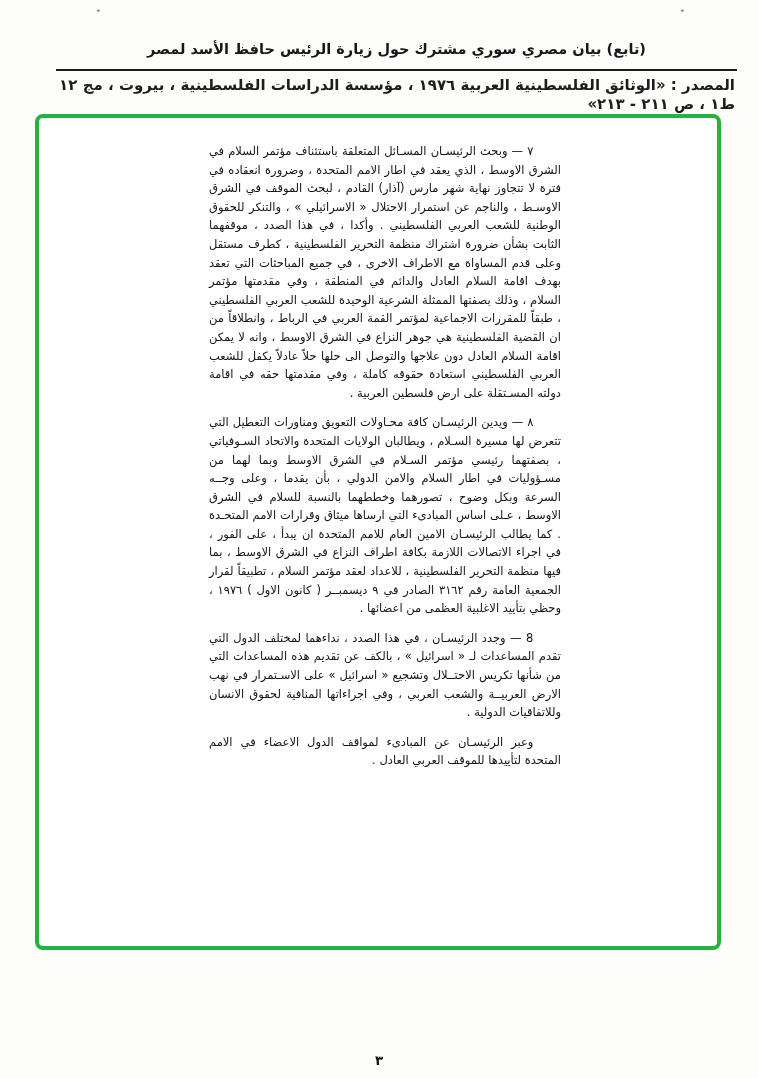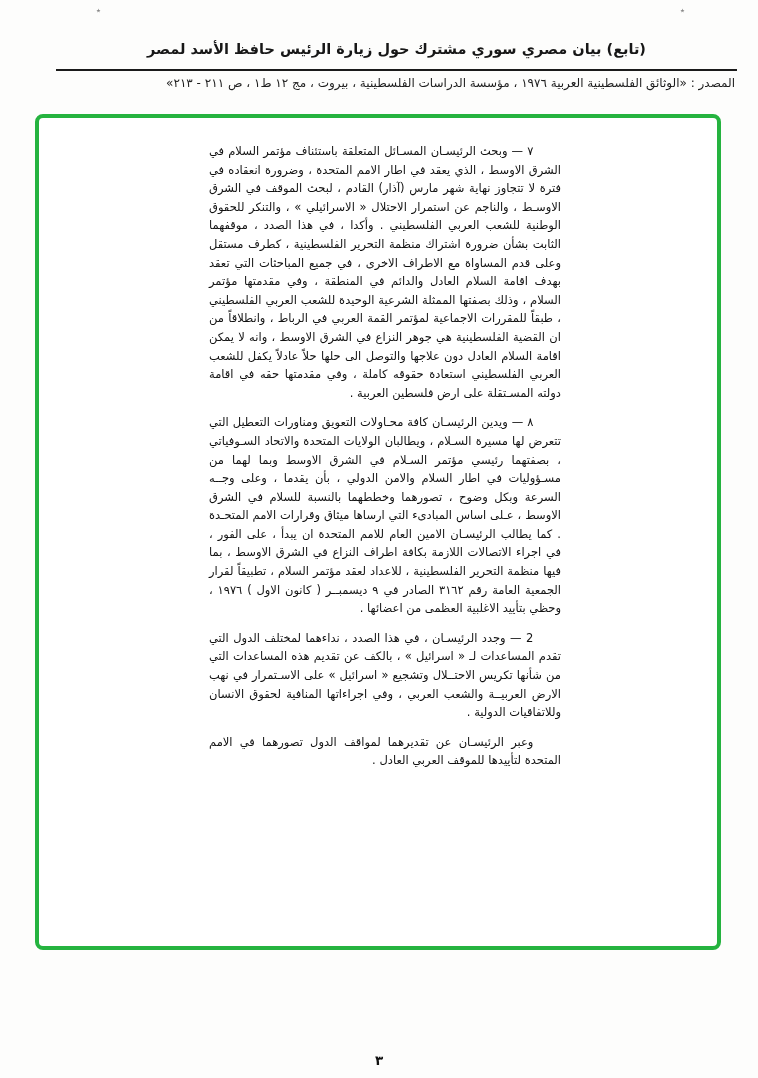--- a/index.html
+++ b/index.html
@@ -42,22 +42,22 @@
   .header-rule {
     margin: 10px 21px 0;
     border: 0;
     border-top: 2px solid #1b1b1b;
     height: 0;
   }
   .source-line {
     margin: 5px 23px 0;
     direction: rtl;
     text-align: right;
-    font-weight: 400;
-    font-size: 12px;
+    font-weight: 700;
+    font-size: 15px;
     line-height: 1.3;
     color: #1d1d1d;
   }
 
   .content-frame {
     position: absolute;
     left: 35px;
     top: 114px;
     width: 686px;
     height: 836px;
@@ -102,18 +102,18 @@
 <header class="page-header">
   <div class="doc-title">(تابع) بيان مصري سوري مشترك حول زيارة الرئيس حافظ الأسد لمصر</div>
   <hr class="header-rule">
   <div class="source-line">المصدر : «الوثائق الفلسطينية العربية ١٩٧٦ ، مؤسسة الدراسات الفلسطينية ، بيروت ، مج ١٢ ط١ ، ص ٢١١ - ٢١٣»</div>
 </header>
 
 <section class="content-frame">
   <div class="text-column">
     <p>٧ — وبحث الرئيسـان المسـائل المتعلقة باستئناف مؤتمر السلام في الشرق الاوسط ، الذي يعقد في اطار الامم المتحدة ، وضرورة انعقاده في فترة لا تتجاوز نهاية شهر مارس (آذار) القادم ، لبحث الموقف في الشرق الاوسـط ، والناجم عن استمرار الاحتلال « الاسرائيلي » ، والتنكر للحقوق الوطنية للشعب العربي الفلسطيني . وأكدا ، في هذا الصدد ، موقفهما الثابت بشأن ضرورة اشتراك منظمة التحرير الفلسطينية ، كطرف مستقل وعلى قدم المساواة مع الاطراف الاخرى ، في جميع المباحثات التي تعقد بهدف اقامة السلام العادل والدائم في المنطقة ، وفي مقدمتها مؤتمر السلام ، وذلك بصفتها الممثلة الشرعية الوحيدة للشعب العربي الفلسطيني ، طبقاً للمقررات الاجماعية لمؤتمر القمة العربي في الرباط ، وانطلاقاً من ان القضية الفلسطينية هي جوهر النزاع في الشرق الاوسط ، وانه لا يمكن اقامة السلام العادل دون علاجها والتوصل الى حلها حلاً عادلاً يكفل للشعب العربي الفلسطيني استعادة حقوقه كاملة ، وفي مقدمتها حقه في اقامة دولته المسـتقلة على ارض فلسطين العربية .</p>
     <p>٨ — ويدين الرئيسـان كافة محـاولات التعويق ومناورات التعطيل التي تتعرض لها مسيرة السـلام ، ويطالبان الولايات المتحدة والاتحاد السـوفياتي ، بصفتهما رئيسي مؤتمر السـلام في الشرق الاوسط وبما لهما من مسـؤوليات في اطار السلام والامن الدولي ، بأن يقدما ، وعلى وجــه السرعة وبكل وضوح ، تصورهما وخططهما بالنسبة للسلام في الشرق الاوسط ، عـلى اساس المبادىء التي ارساها ميثاق وقرارات الامم المتحـدة . كما يطالب الرئيسـان الامين العام للامم المتحدة ان يبدأ ، على الفور ، في اجراء الاتصالات اللازمة بكافة اطراف النزاع في الشرق الاوسط ، بما فيها منظمة التحرير الفلسطينية ، للاعداد لعقد مؤتمر السلام ، تطبيقاً لقرار الجمعية العامة رقم ٣١٦٢ الصادر في ٩ ديسمبــر ( كانون الاول ) ١٩٧٦ ، وحظي بتأييد الاغلبية العظمى من اعضائها .</p>
-    <p>2 — وجدد الرئيسـان ، في هذا الصدد ، نداءهما لمختلف الدول التي تقدم المساعدات لـ « اسرائيل » ، بالكف عن تقديم هذه المساعدات التي من شأنها تكريس الاحتــلال وتشجيع « اسرائيل » على الاسـتمرار في نهب الارض العربيــة والشعب العربي ، وفي اجراءاتها المنافية لحقوق الانسان وللاتفاقيات الدولية .</p>
-    <p>وعبر الرئيسـان عن تقديرهما لمواقف الدول تصورهما في الامم المتحدة لتأييدها للموقف العربي العادل .</p>
+    <p>8 — وجدد الرئيسـان ، في هذا الصدد ، نداءهما لمختلف الدول التي تقدم المساعدات لـ « اسرائيل » ، بالكف عن تقديم هذه المساعدات التي من شأنها تكريس الاحتــلال وتشجيع « اسرائيل » على الاسـتمرار في نهب الارض العربيــة والشعب العربي ، وفي اجراءاتها المنافية لحقوق الانسان وللاتفاقيات الدولية .</p>
+    <p>وعبر الرئيسـان عن المبادىء لمواقف الدول الاعضاء في الامم المتحدة لتأييدها للموقف العربي العادل .</p>
   </div>
 </section>
 
 <footer class="page-number">٣</footer>
 
 </body></html>

